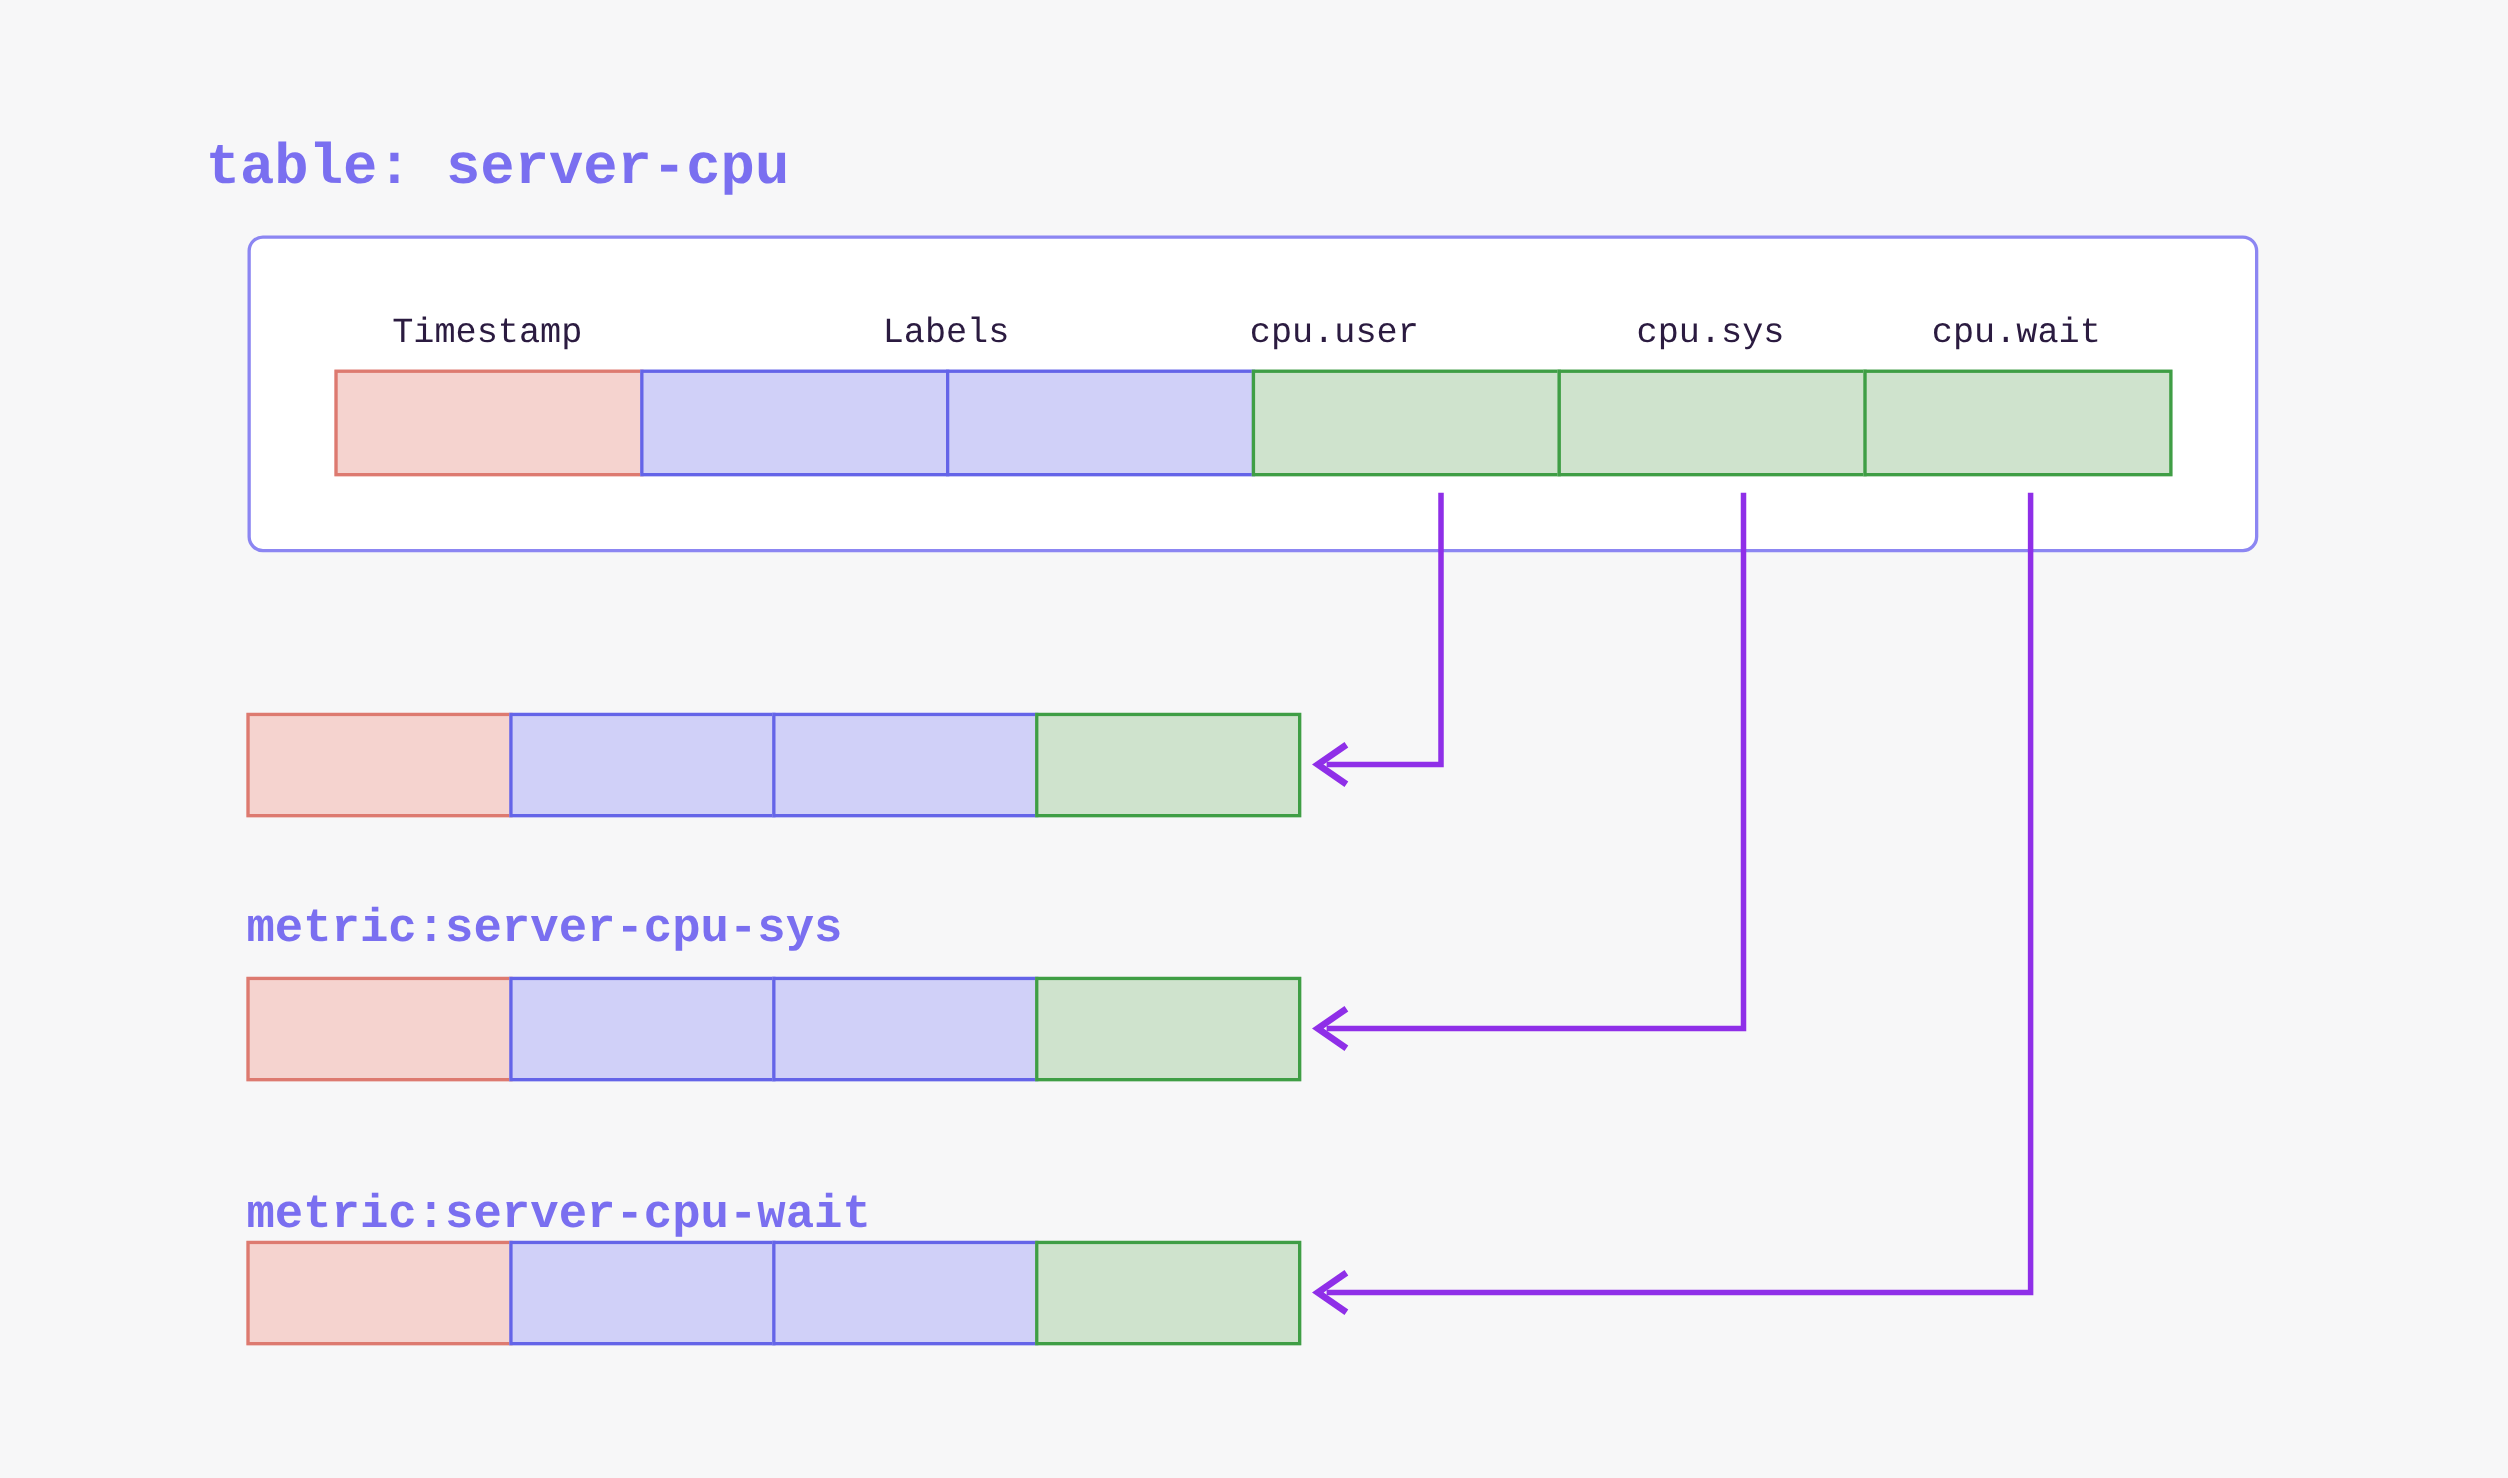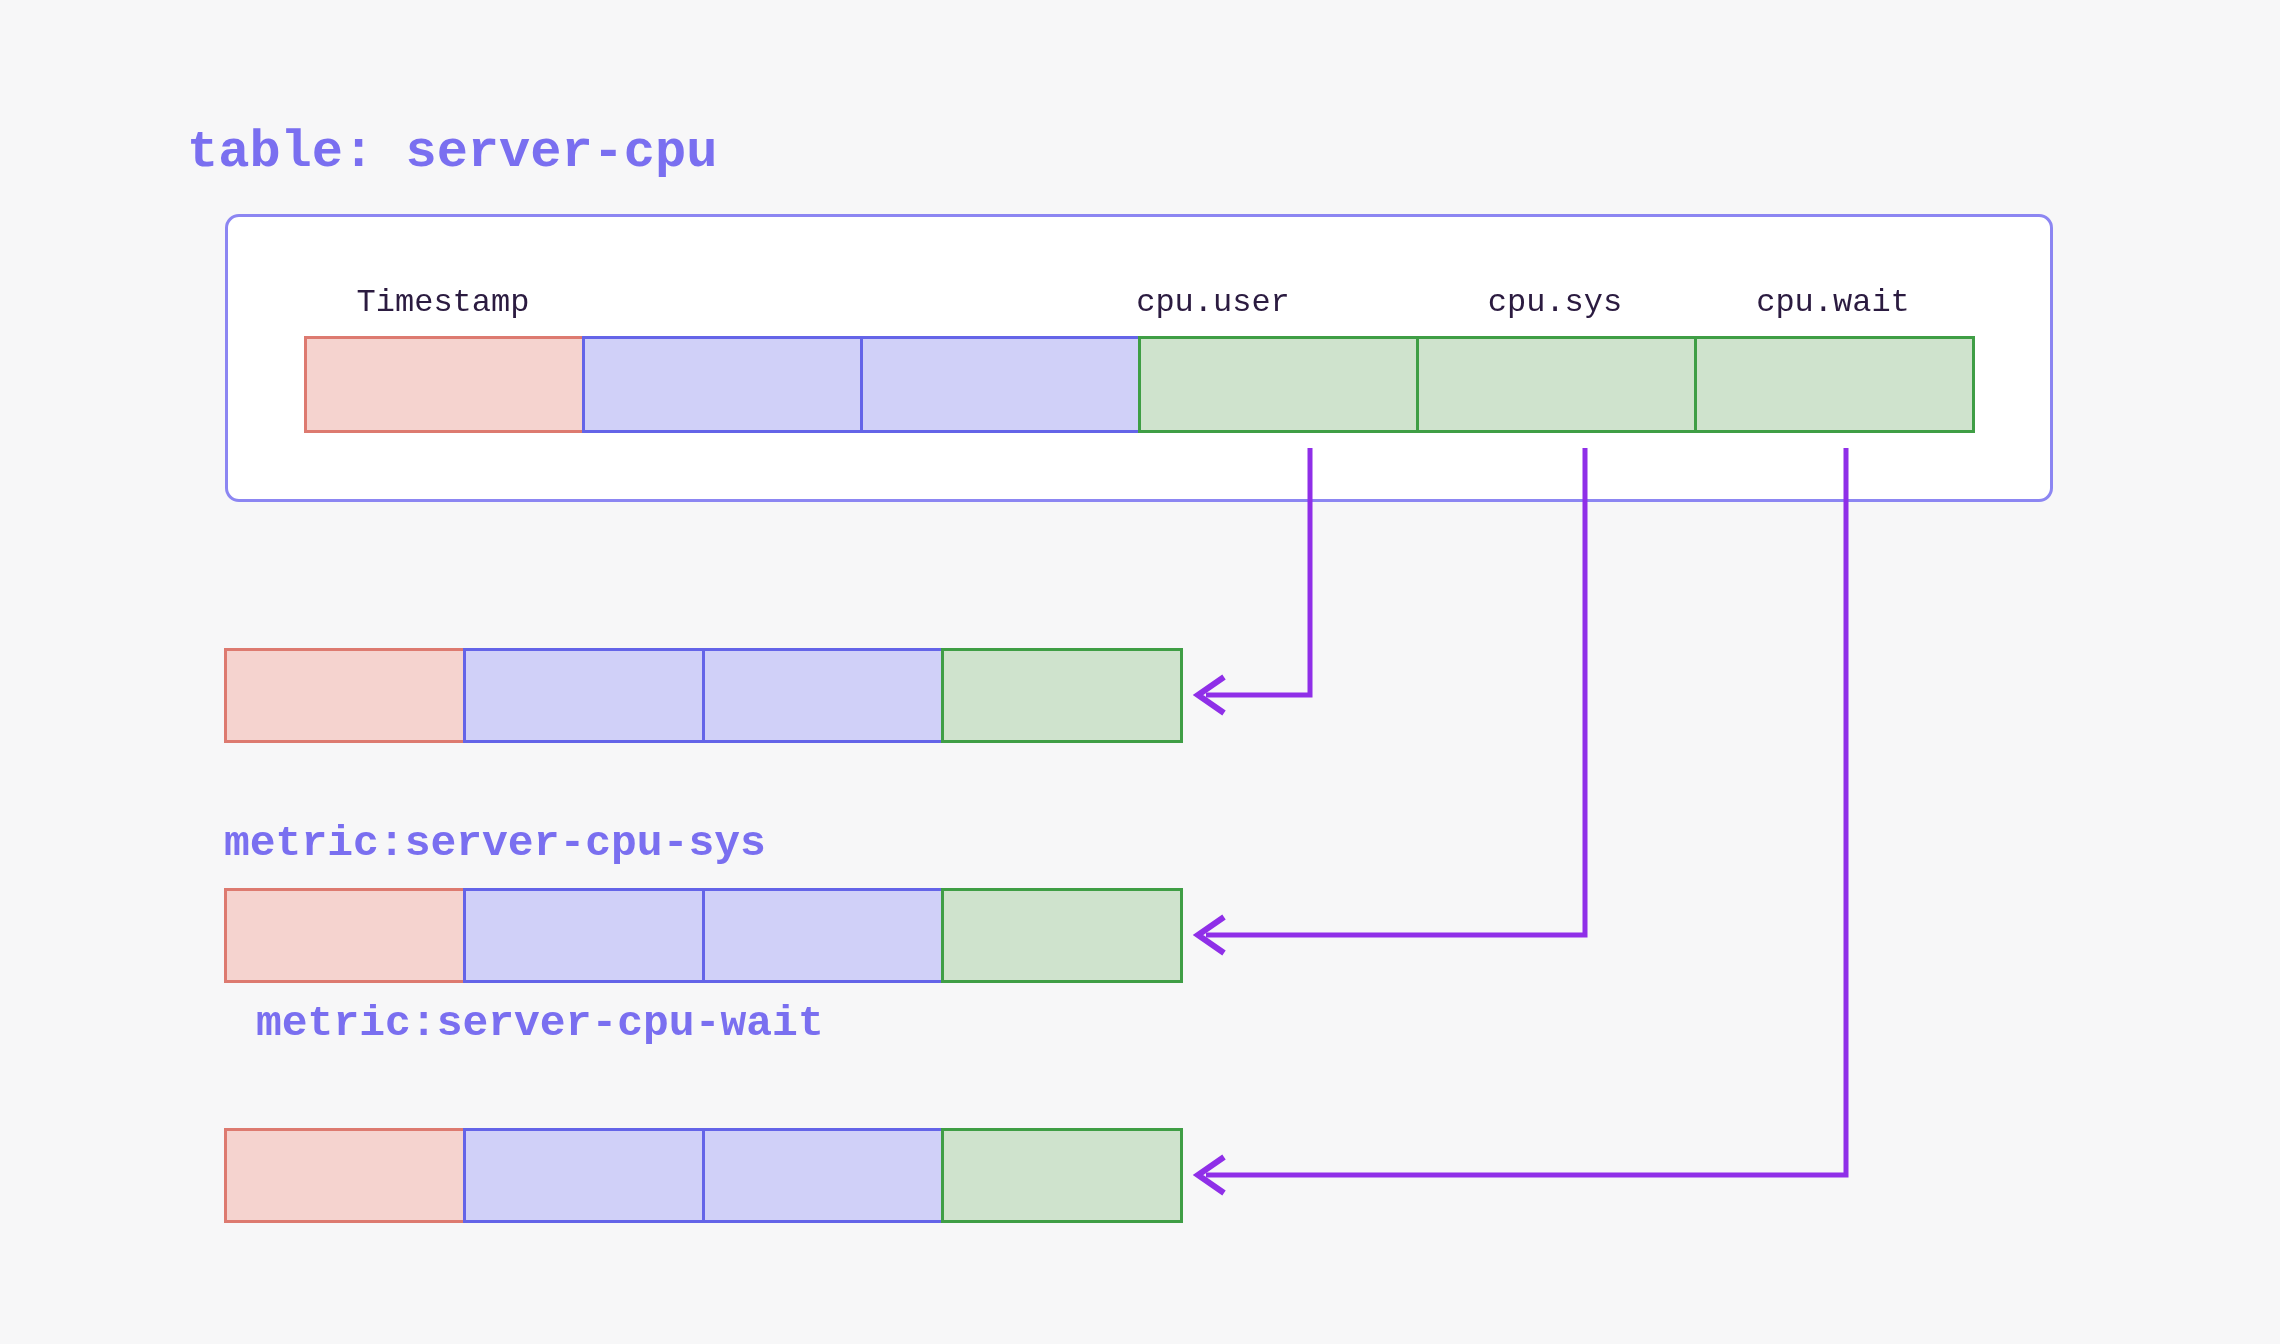--- a/index.html
+++ b/index.html
@@ -49,21 +49,21 @@
   .table-row{left:304px;top:336px;height:97px;}
   .table-row .cell{width:281px;height:97px;}
 
   .metric-title{
     position:absolute;left:224px;
     font-size:43px;font-weight:bold;line-height:1.2;
     color:var(--accent);white-space:pre;
   }
   .mt-0{top:578px;}
   .mt-1{top:818px;}
-  .mt-2{top:998px;margin-left:32px;}
+  .mt-2{top:1078px;}
 
   .metric-row{left:224px;height:95px;}
   .mr-0{top:648px;}
   .mr-1{top:888px;}
   .mr-2{top:1128px;}
   .metric-row .cell{width:242px;height:95px;}
 
   .connector-layer{
     position:absolute;left:0;top:0;width:2280px;height:1344px;
     pointer-events:none;
@@ -74,20 +74,21 @@
 </head>
 <body>
 
 <div class="canvas">
 
   <div class="diagram-title">table: server-cpu</div>
 
   <div class="table-box"></div>
 
   <div class="col-header h-timestamp">Timestamp</div>
+  <div class="col-header h-labels">Labels</div>
   <div class="col-header h-user">cpu.user</div>
   <div class="col-header h-sys">cpu.sys</div>
   <div class="col-header h-wait">cpu.wait</div>
 
   <div class="row table-row">
     <div class="cell c-ts"></div>
     <div class="cell c-lbl"></div>
     <div class="cell c-lbl"></div>
     <div class="cell c-val"></div>
     <div class="cell c-val"></div>

